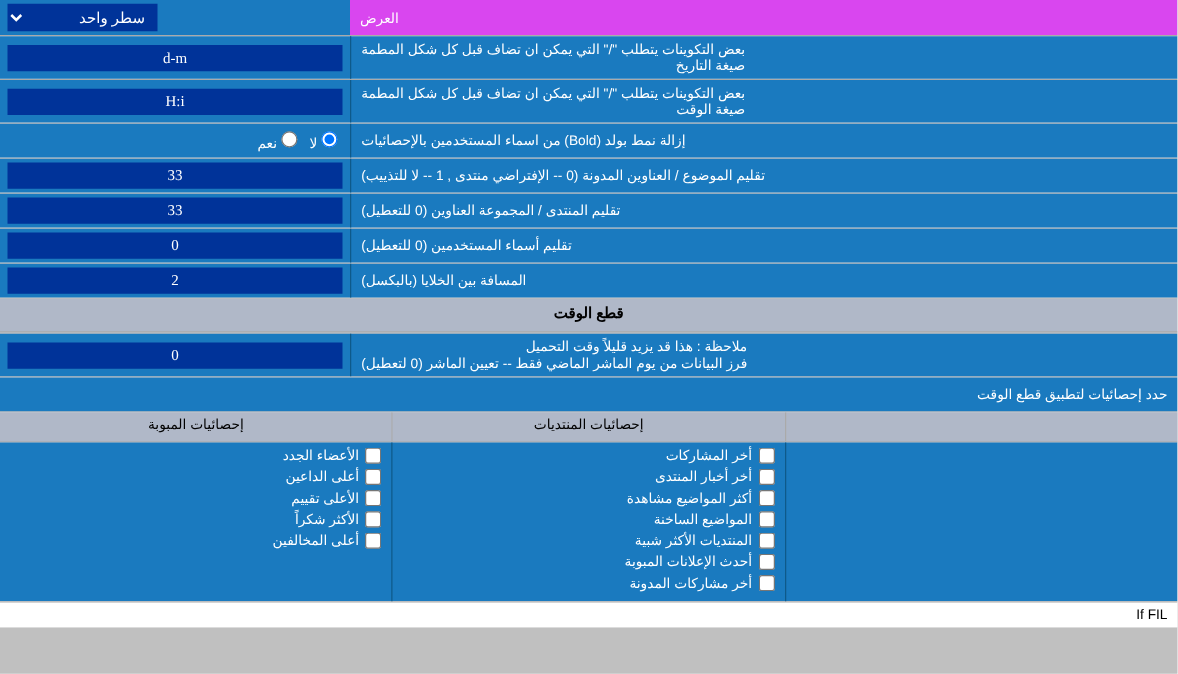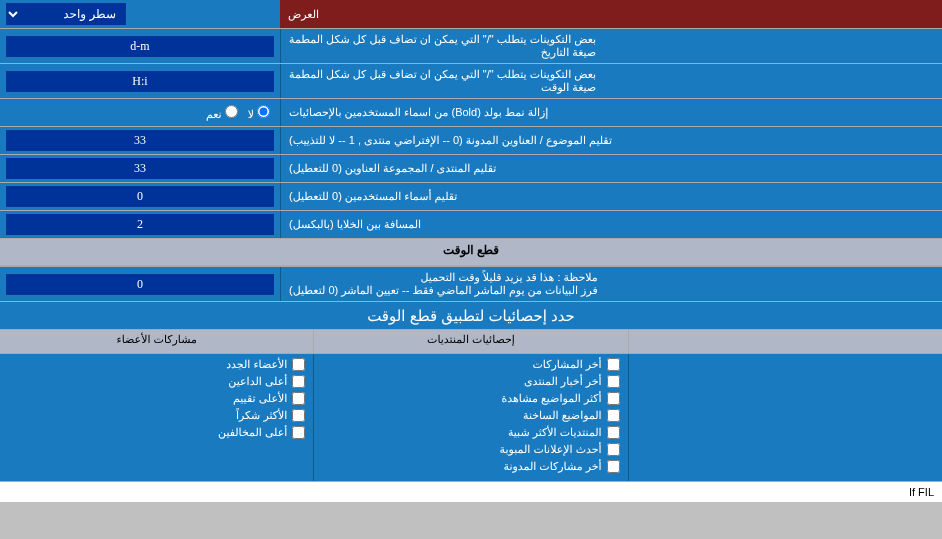--- a/index.html
+++ b/index.html
@@ -80,21 +80,21 @@
       color: #fff;
       font-size: 11px;
     }
     .top-row {
       display: flex;
       border-bottom: 1px solid #aaa;
       min-height: 28px;
     }
     .top-label {
       flex: 1;
-      background: #7f1d1d;
+      background: #d946ef;
       color: #fff;
       padding: 4px 8px;
       display: flex;
       align-items: center;
       justify-content: flex-end;
       font-size: 11px;
     }
     .top-input {
       width: 280px;
       background: #1a7abf;
@@ -150,22 +150,22 @@
       min-height: 28px;
       border-bottom: 1px solid #aaa;
     }
     .limit-label {
       flex: 1;
       background: #1a7abf;
       color: #fff;
       padding: 4px 8px;
       display: flex;
       align-items: center;
-      justify-content: center;
-      font-size: 15px;
+      justify-content: flex-start;
+      font-size: 11px;
     }
   </style>
 </head>
 <body>
 
 <div class="container">
 
   <div class="top-row">
     <div class="top-label">
       <span>العرض</span>
@@ -264,21 +264,21 @@
 
   <div class="limit-row">
     <div class="limit-label">
       <span>حدد إحصائيات لتطبيق قطع الوقت</span>
     </div>
   </div>
 
   <div class="checkboxes-header-row">
     <div class="checkboxes-header-cell" style="flex:1; background:#b0b8c8;"></div>
     <div class="checkboxes-header-cell">إحصائيات المنتديات</div>
-    <div class="checkboxes-header-cell">مشاركات الأعضاء</div>
+    <div class="checkboxes-header-cell">إحصائيات المبوبة</div>
   </div>
 
   <div class="checkboxes-body">
 
     <div class="checkboxes-col" style="flex:1;">
     </div>
 
     <div class="checkboxes-col" style="flex:1;">
       <div class="checkbox-item">
         <input type="checkbox" style="">

